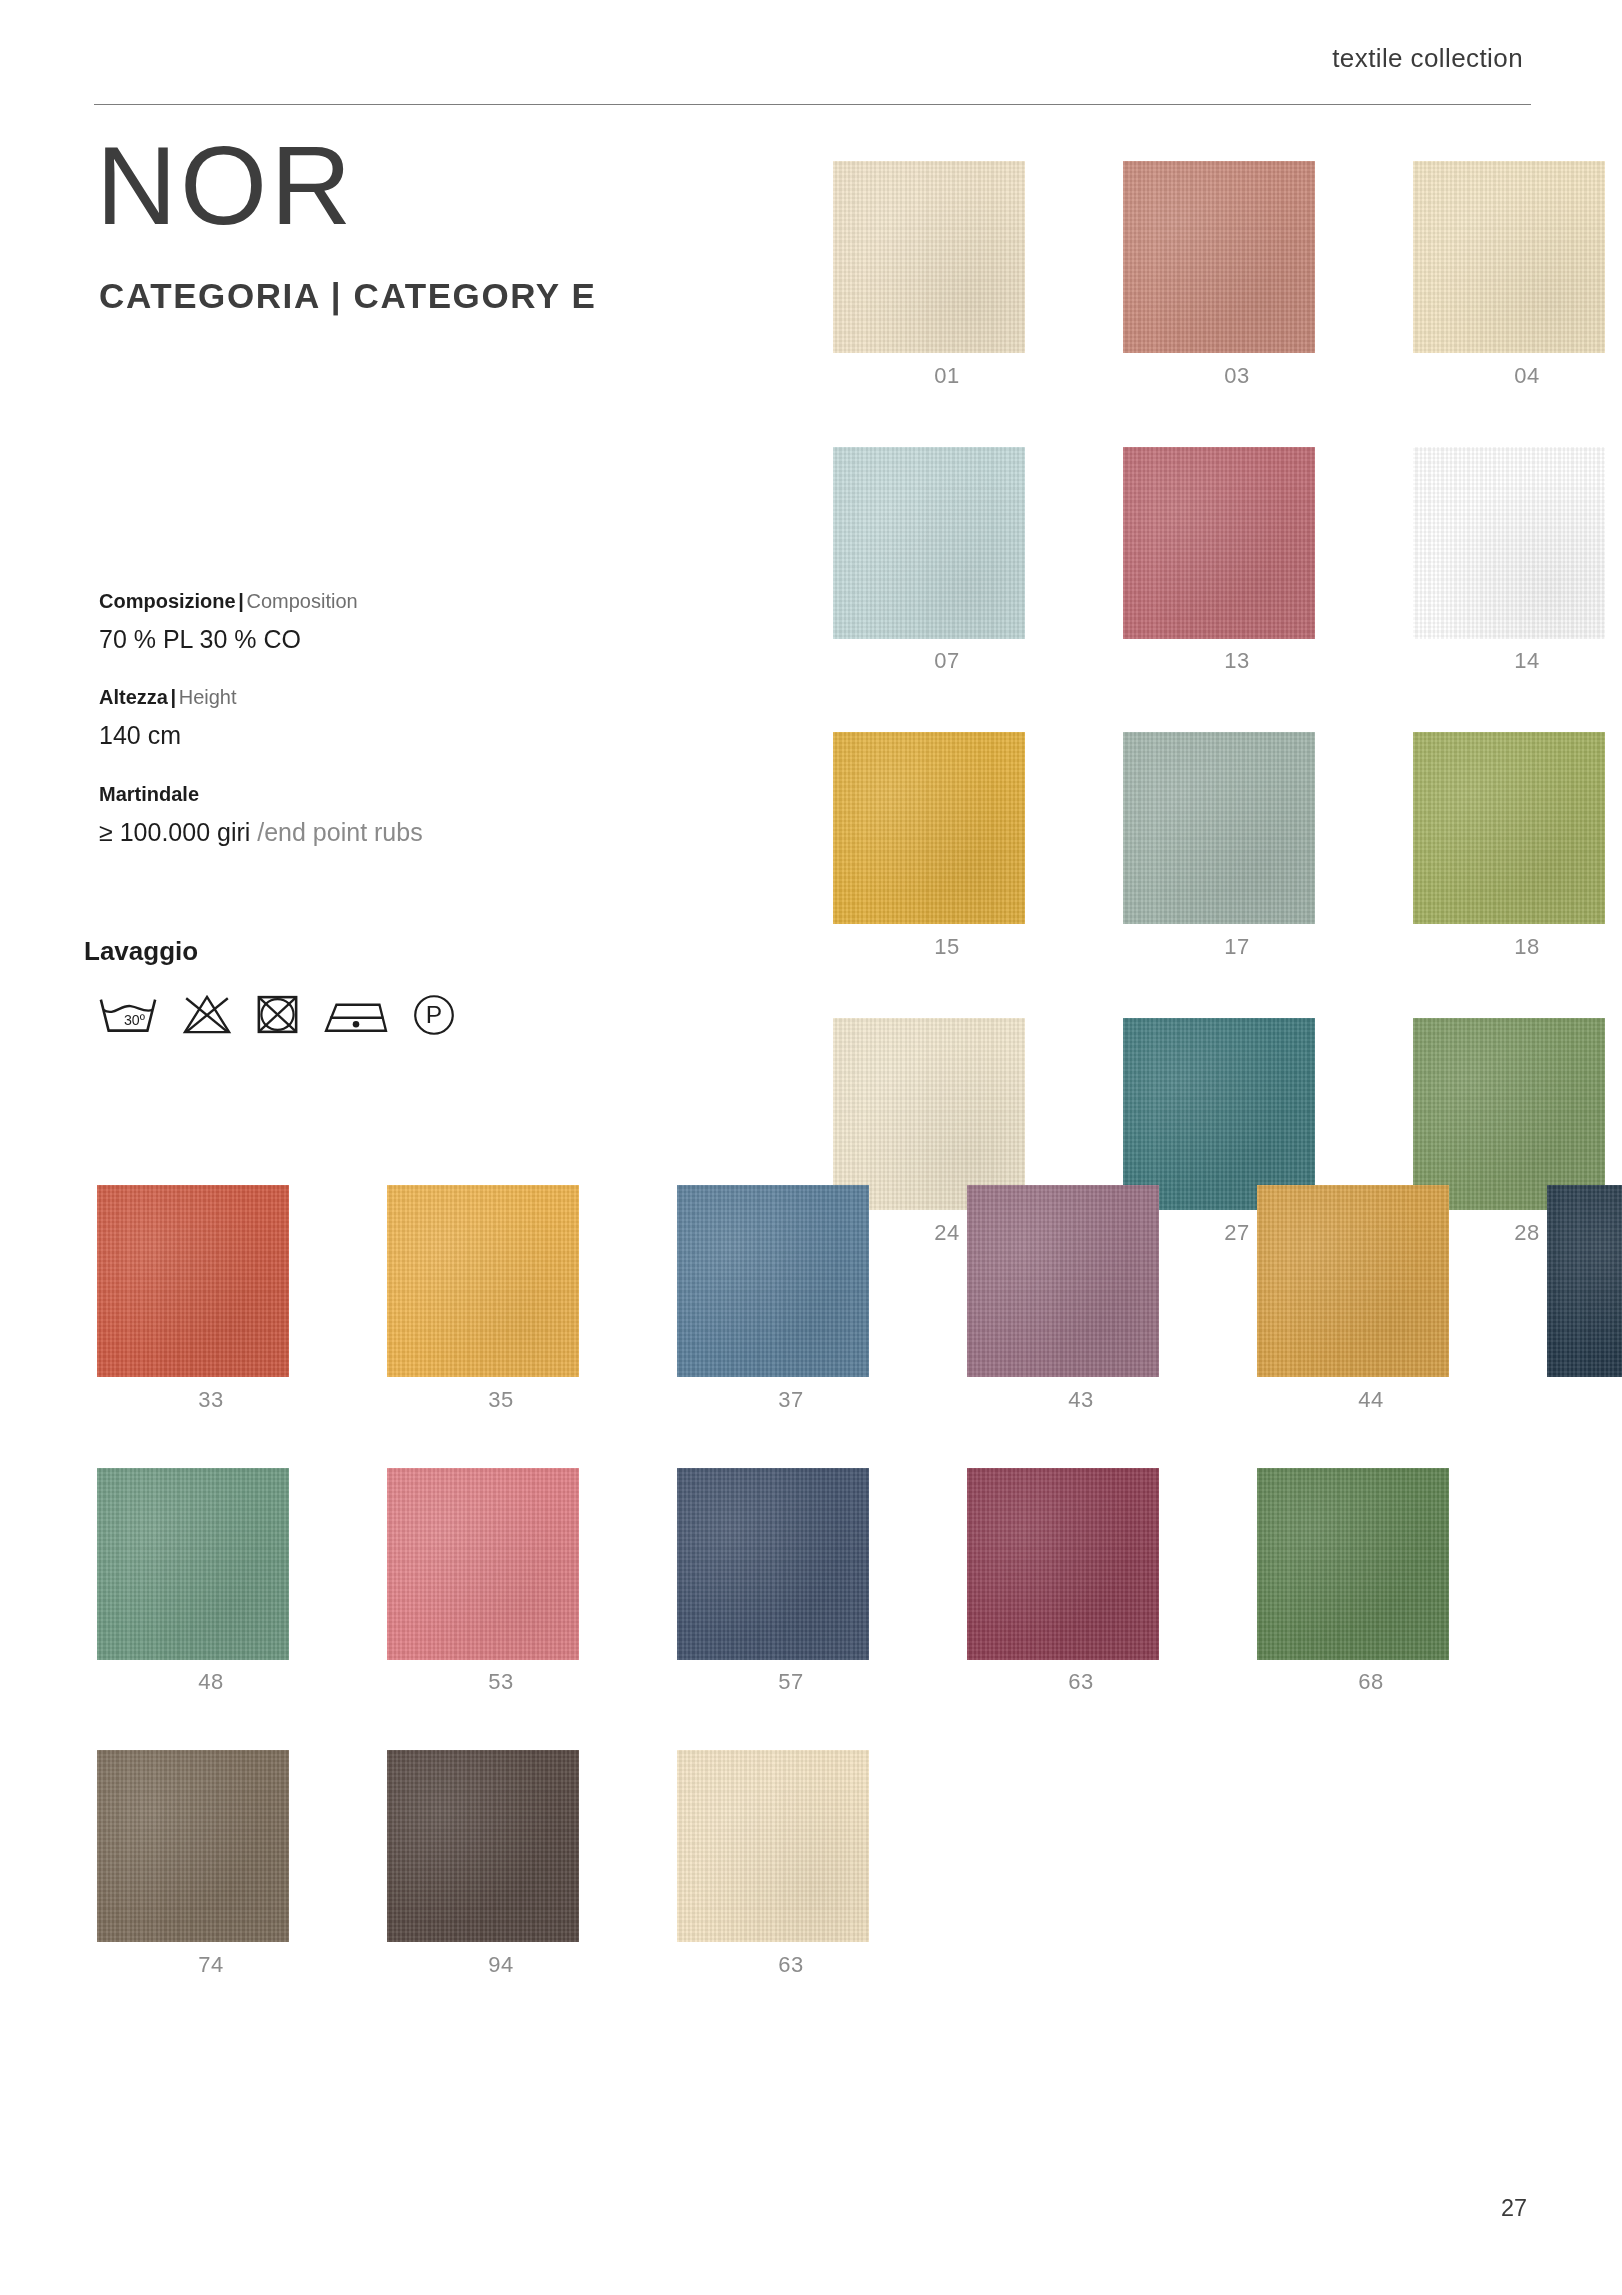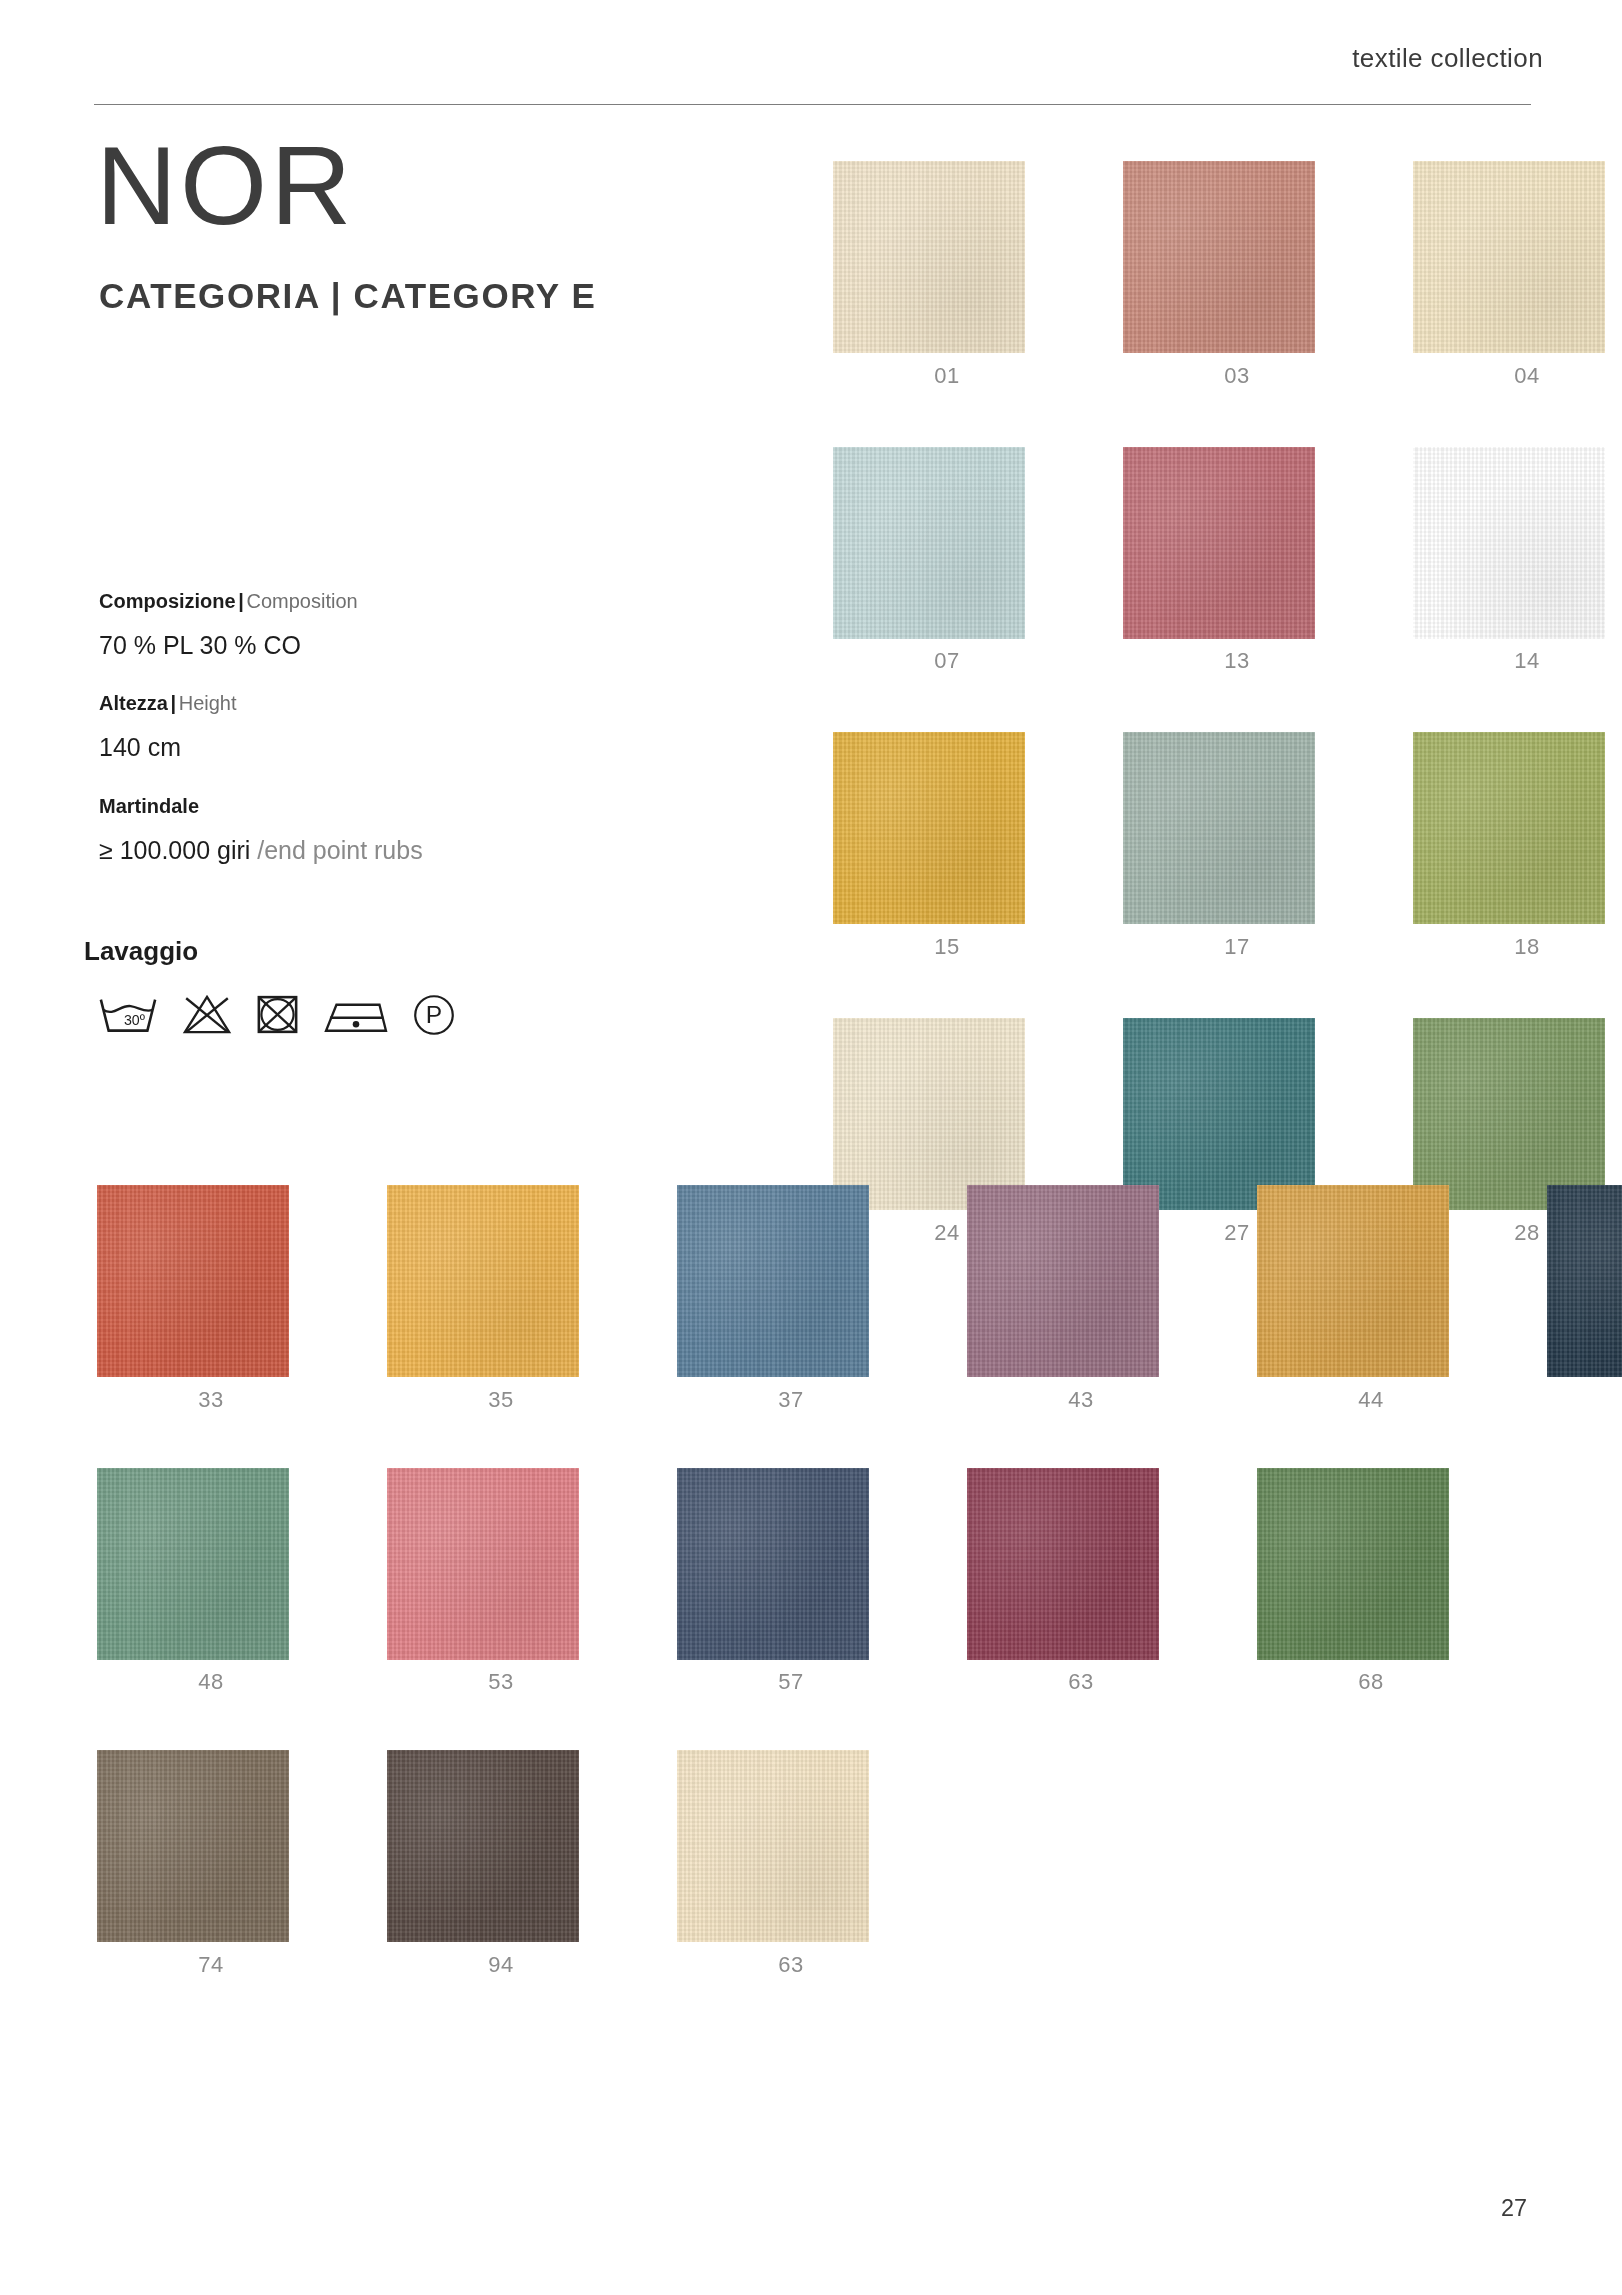--- a/index.html
+++ b/index.html
@@ -16,21 +16,21 @@
     position: relative;
     width: 1623px;
     height: 2295px;
     background: #ffffff;
     overflow: hidden;
   }
 
   
   .header-label {
     position: absolute;
-    right: 80px;
+    right: 100px;
     top: 43px;
     font-size: 26px;
     font-weight: 300;
     letter-spacing: 0.4px;
     color: #3b3b3b;
     white-space: nowrap;
   }
   .header-rule {
     position: absolute;
     left: 94px;
@@ -77,21 +77,21 @@
     white-space: nowrap;
   }
   .spec-head .it { font-weight: 700; }
   .spec-head .sep { font-weight: 700; padding: 0 2.6px; }
   .spec-head .en { font-weight: 300; color: #6f6f6f; }
   .spec-value {
     font-size: 25px;
     font-weight: 300;
     color: #1d1d1d;
     line-height: 1.45;
-    margin-top: 12px;
+    margin-top: 6px;
     white-space: nowrap;
   }
   .spec-value .en { color: #8a8a8a; }
 
   
   .care-head {
     position: absolute;
     left: 84px;
     top: 936px;
     font-size: 26px;

